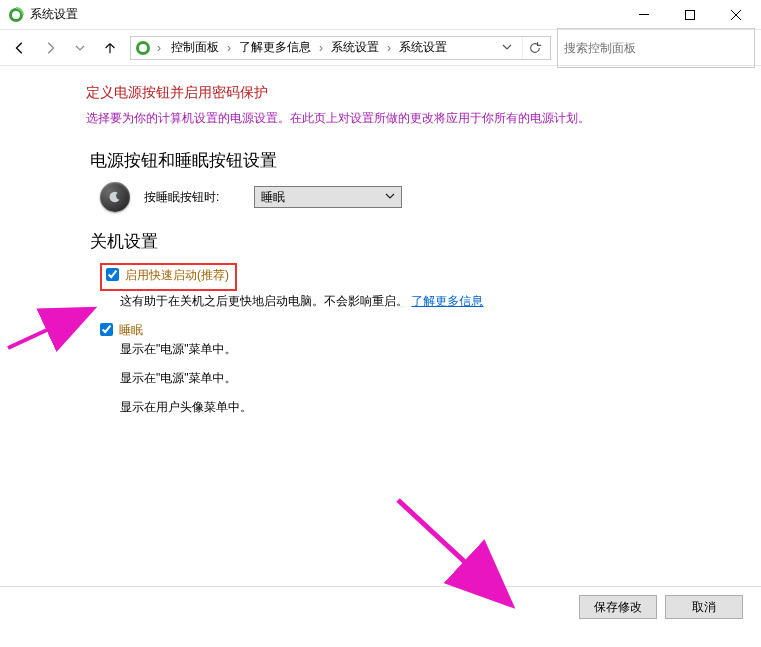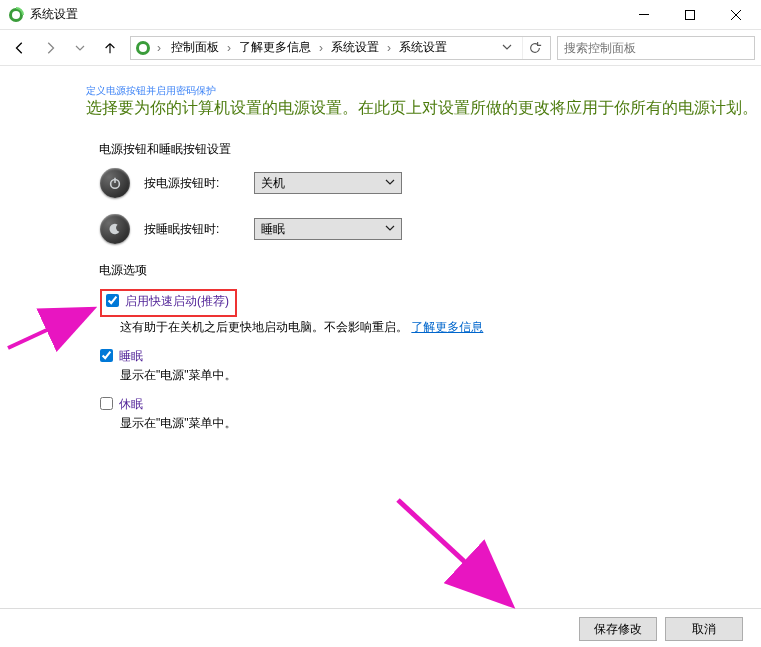--- a/index.html
+++ b/index.html
@@ -17,48 +17,48 @@
   .navbtn { width: 28px; height: 28px; display: flex; align-items: center; justify-content: center; color: #888; border-radius: 2px; }
   .navbtn.active { color: #000; }
   .addrbar { flex: 1; height: 24px; border: 1px solid #ccc; display: flex; align-items: center; padding: 0 4px; gap: 2px; background: #fff; margin: 0 4px; }
   .addrbar .bc-icon { width: 16px; height: 16px; flex-shrink: 0; }
   .addrbar .crumbs { flex: 1; display: flex; align-items: center; overflow: hidden; }
   .crumb { display: flex; align-items: center; white-space: nowrap; }
   .crumb-sep { color: #777; padding: 0 4px; }
   .crumb-text { color: #000; padding: 2px 4px; }
   .addr-dd { color: #555; padding: 0 4px; }
   .addr-refresh { width: 24px; height: 22px; display:flex; align-items:center; justify-content:center; color:#555; border-left:1px solid #eee; margin-left:4px; }
-  .searchbox { width: 198px; height: 24px; border: 1px solid #ccc; display: flex; align-items: center; padding: 0 6px; gap: 44px; }
+  .searchbox { width: 198px; height: 40px; border: 1px solid #ccc; display: flex; align-items: center; padding: 0 6px; gap: 44px; }
   .searchbox input { border: none; flex: 1; outline: none; font-size: 12px; color: #555; }
   .searchbox .sicon { color: #777; }
 
   
   .content { padding: 18px 0 0 86px; }
-  h1.page-title { font-size: 10px; font-weight: 400; color: #3b82f6; }
-  .page-sub { font-size: 16px; color: #4d7c0f; margin-bottom: 22px; }
-
-  .section-h { font-size: 12px; color: #000; margin: 6px 0 10px 13px; }
+  h1.page-title { font-size: 14px; font-weight: 400; color: #b91c1c; margin-bottom: 8px; }
+  .page-sub { font-size: 12px; color: #a21caf; margin-bottom: 22px; }
+
+  .section-h { font-size: 17px; color: #000; margin: 6px 0 10px 4px; }
 
   .pwr-row { display: flex; align-items: center; gap: 14px; margin: 10px 0 16px 14px; }
   .pwr-icon { width: 30px; height: 30px; border-radius: 50%; background: radial-gradient(circle at 30% 30%, #6b6b6b, #1a1a1a); display:flex; align-items:center; justify-content:center; box-shadow: inset 0 1px 2px rgba(255,255,255,.4), 0 1px 2px rgba(0,0,0,.4); }
   .pwr-label { width: 96px; font-size: 12px; color: #000; }
   .combo { width: 148px; height: 22px; border: 1px solid #7a7a7a; background: #e1e1e1; display: flex; align-items: center; justify-content: space-between; padding: 0 6px; font-size: 12px; }
   .combo .arrow { color: #222; }
 
   .chk-group { padding-left: 14px; }
   .chk-line { display: flex; align-items: flex-start; gap: 6px; margin-bottom: 2px; }
   .chk-line input[type=checkbox]{ width:13px; height:13px; margin-top:1px; accent-color:#0078d7; }
-  .chk-label { font-size: 12px; color: #4c1d95; }
+  .chk-label { font-size: 12px; color: #a16207; }
   .chk-sub { font-size: 12px; color: #000; margin: 0 16px 12px 20px; }
   a.link { color: #0066cc; text-decoration: underline; }
 
   .highlight-box { display:inline-block; border: 2px solid #e33; padding: 2px 6px 3px 4px; margin-bottom: 2px; }
 
   
-  .footer { position: absolute; left: 0; right: 0; bottom: 2px; padding: 8px 18px 4px 0; display: flex; justify-content: flex-end; gap: 8px; border-top: 1px solid #dcdcdc; }
+  .footer { position: absolute; left: 0; right: 0; bottom: 24px; padding: 8px 18px 4px 0; display: flex; justify-content: flex-end; gap: 8px; border-top: 1px solid #dcdcdc; }
   .btn { min-width: 78px; height: 24px; border: 1px solid #adadad; background: #e1e1e1; font-size: 12px; display:flex; align-items:center; justify-content:center; padding: 0 12px; }
 
   
   .anno { position:absolute; pointer-events:none; }
 </style>
 </head>
 <body>
 
 <div class="titlebar">
   <span class="app-icon">
@@ -154,77 +154,59 @@
         </svg></span>
   </div>
 </div>
 
 <div class="content">
   <h1 class="page-title">定义电源按钮并启用密码保护</h1>
   <div class="page-sub">选择要为你的计算机设置的电源设置。在此页上对设置所做的更改将应用于你所有的电源计划。</div>
 
   <div class="section-h">电源按钮和睡眠按钮设置</div>
 
-  <div class="pwr-row">
-    <div class="pwr-icon">
-      <svg width="14" height="14" viewBox="0 0 16 16">
-          <circle cx="8" cy="9" r="5" fill="none" stroke="#cfd3d6" stroke-width="1.8"></circle>
-          <path d="M8 2 V8" stroke="#cfd3d6" stroke-width="1.8"></path>
-        </svg>
-    </div>
-    <div class="pwr-label">按电源按钮时:</div>
-    <div class="combo">
-      <span>关机</span>
-      <span class="arrow"><svg width="10" height="10" viewBox="0 0 10 10">
-            <path d="M1 3 L5 7 L9 3" fill="none" stroke="currentColor" stroke-width="1.2"></path>
-          </svg></span>
-    </div>
-  </div>
 
   <div class="pwr-row">
     <div class="pwr-icon">
       <svg width="14" height="14" viewBox="0 0 16 16">
           <path d="M11 3 A6 6 0 1 0 13 11 A4.5 4.5 0 0 1 11 3" fill="#cfd3d6"></path>
         </svg>
     </div>
     <div class="pwr-label">按睡眠按钮时:</div>
     <div class="combo">
       <span>睡眠</span>
       <span class="arrow"><svg width="10" height="10" viewBox="0 0 10 10">
             <path d="M1 3 L5 7 L9 3" fill="none" stroke="currentColor" stroke-width="1.2"></path>
           </svg></span>
     </div>
   </div>
 
-  <div class="section-h" style="margin-top:18px">电源选项</div>
+  <div class="section-h" style="margin-top:18px">关机设置</div>
 
   <div class="chk-group">
     <div class="highlight-box">
       <div class="chk-line">
         <input type="checkbox" checked="" style="">
         <span class="chk-label">启用快速启动(推荐)</span>
       </div>
     </div>
     <div class="chk-sub">
       <span>这有助于在关机之后更快地启动电脑。不会影响重启。</span>
       <a href="#" class="link">了解更多信息</a>
     </div>
 
     <div class="chk-line">
       <input type="checkbox" checked="" style="">
       <span class="chk-label">睡眠</span>
     </div>
     <div class="chk-sub">显示在"电源"菜单中。</div>
 
-    <div class="chk-line">
-      <input type="checkbox" style="">
-      <span class="chk-label">休眠</span>
-    </div>
     <div class="chk-sub">显示在"电源"菜单中。</div>
 
+    <div class="chk-sub">显示在用户头像菜单中。</div>
   </div>
 </div>
 
 <div class="footer">
   <div class="btn">
       <span>保存修改</span>
     </div>
   <div class="btn">
       <span>取消</span>
     </div>

